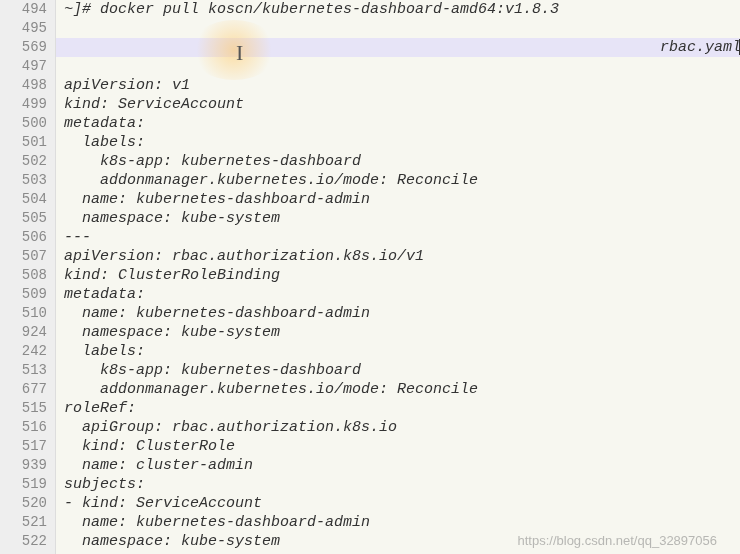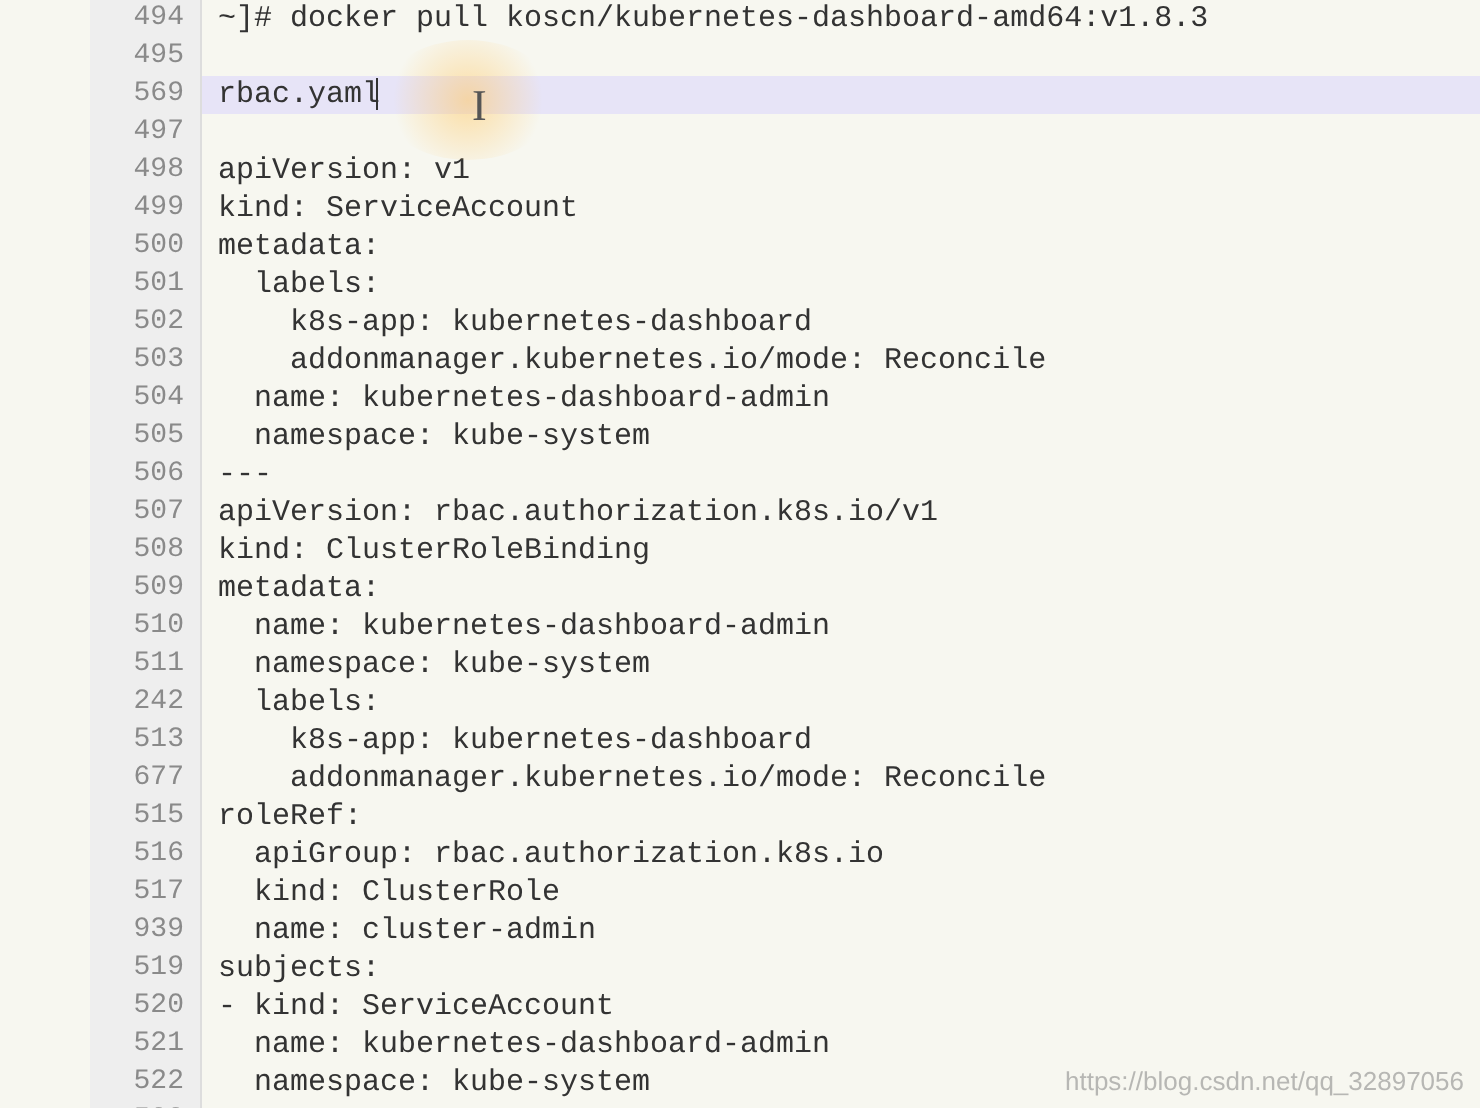--- a/index.html
+++ b/index.html
@@ -9,21 +9,20 @@
       background: #f7f7f0;
       color: #333;
       width: 740px;
       height: 554px;
       overflow: hidden;
       position: relative;
     }
     .editor {
       display: flex;
       height: 100%;
-      padding-left: 45px;
     }
     .gutter {
       background: #eeeeee;
       color: #8a8a8a;
       text-align: right;
       padding-right: 6px;
       padding-left: 8px;
       user-select: none;
       font-size: 14px;
       line-height: 19px;
@@ -40,26 +39,28 @@
     }
     .line {
       height: 19px;
     }
     .gutter .line {
       padding-right: 2px;
     }
     .code-line {
       height: 19px;
       position: relative;
+      font-style: italic;
     }
     .highlighted {
       background: #e7e4f7;
       margin-left: -8px;
       padding-left: 8px;
       width: calc(100% + 8px);
+      text-align: right;
     }
     .highlighted .text-content {
       background: linear-gradient(to right, #e7e4f7, #e7e4f7);
     }
     .cursor-glow {
       position: absolute;
       left: 190px;
       top: 20px;
       width: 88px;
       height: 60px;
@@ -73,21 +74,21 @@
       left: 236px;
       top: 40px;
       font-size: 22px;
       color: #555;
       pointer-events: none;
       z-index: 6;
       font-family: serif;
     }
     .watermark {
       position: absolute;
-      right: 8px;
+      right: 23px;
       bottom: 6px;
       font-size: 13px;
       color: rgba(120,120,120,0.5);
       font-family: Arial, sans-serif;
       pointer-events: none;
       margin-left: 25px;
     }
     .caret {
       display: inline-block;
       width: 1px;
@@ -112,21 +113,21 @@
       <div class="line">501</div>
       <div class="line">502</div>
       <div class="line">503</div>
       <div class="line">504</div>
       <div class="line">505</div>
       <div class="line">506</div>
       <div class="line">507</div>
       <div class="line">508</div>
       <div class="line">509</div>
       <div class="line">510</div>
-      <div class="line">511</div>
+      <div class="line">924</div>
       <div class="line">242</div>
       <div class="line">513</div>
       <div class="line">677</div>
       <div class="line">515</div>
       <div class="line">516</div>
       <div class="line">517</div>
       <div class="line">939</div>
       <div class="line">519</div>
       <div class="line">520</div>
       <div class="line">521</div>

